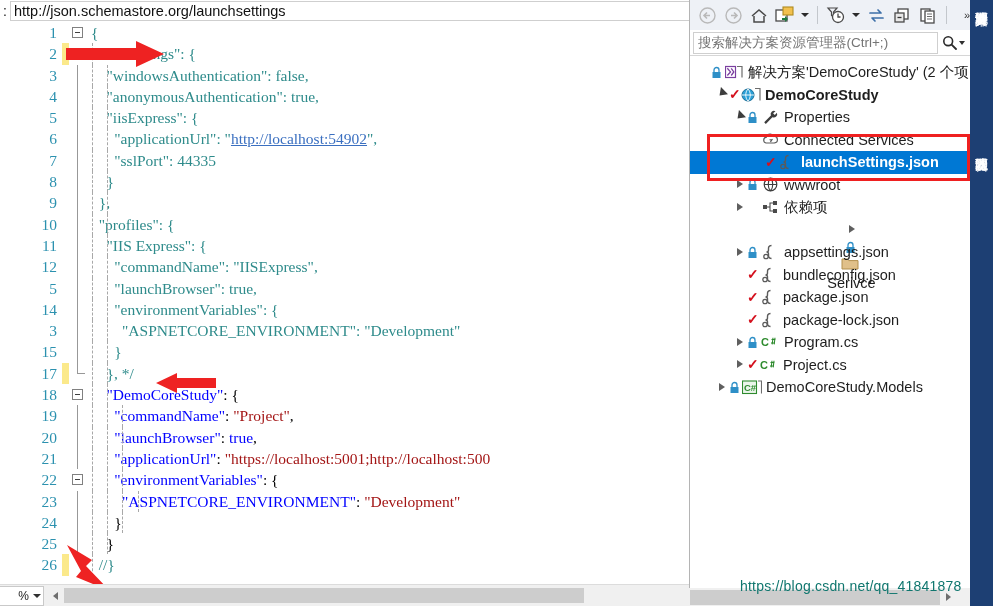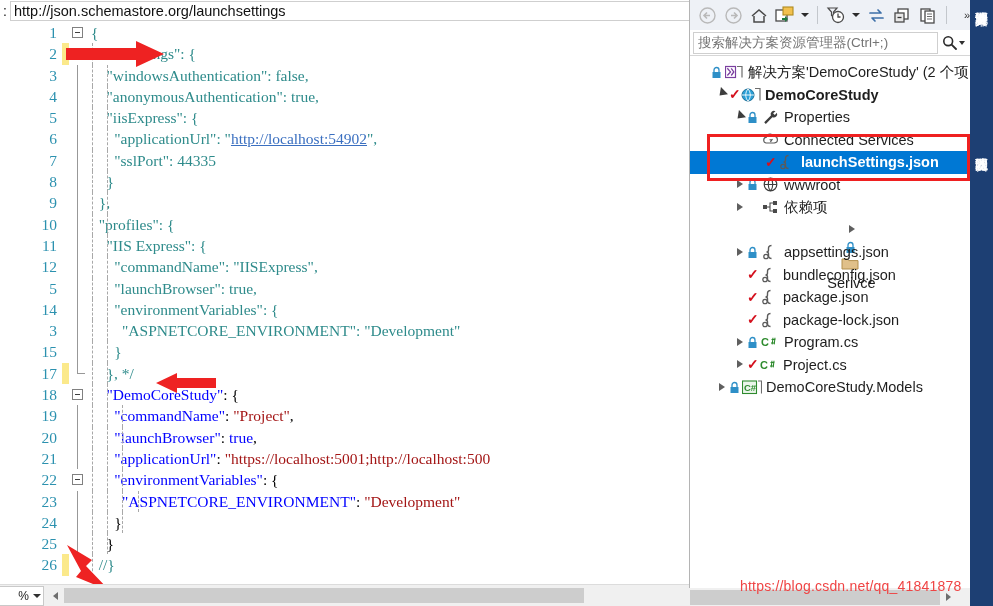--- a/index.html
+++ b/index.html
@@ -393,21 +393,21 @@
   }
   #vtab-1 { top: 2px; }
   #vtab-2 { top: 148px; }
 
   
   #watermark {
     position: absolute;
     left: 740px; top: 578px;
     font-family: "Liberation Sans", sans-serif;
     font-size: 14px;
-    color: #ef4444;
+    color: #0f766e;
     letter-spacing: .2px;
     white-space: nowrap;
     z-index: 5;
     pointer-events: none;
   }
   
   #se-bottom-scroll {
     position: absolute;
     left: 689px; top: 588px;
     width: 281px; height: 18px;

